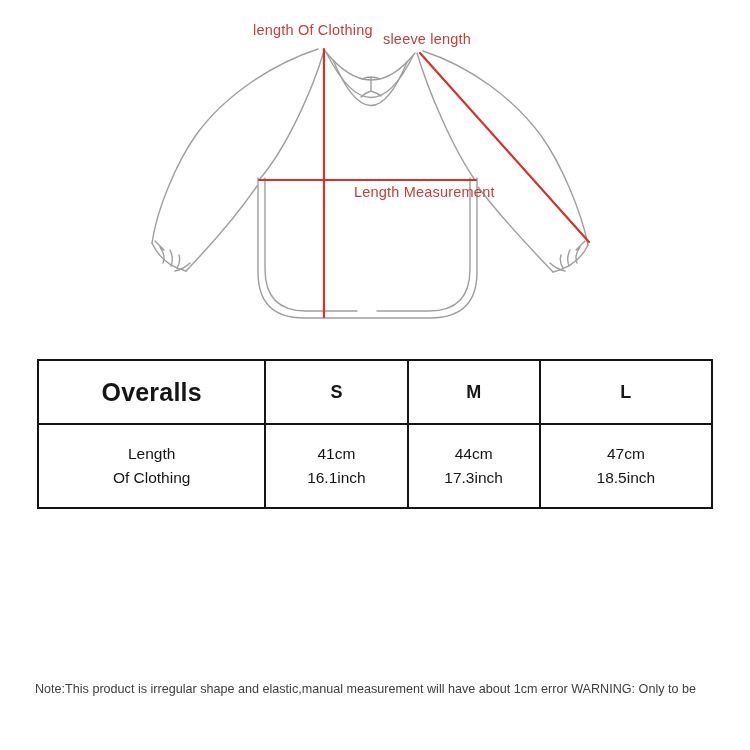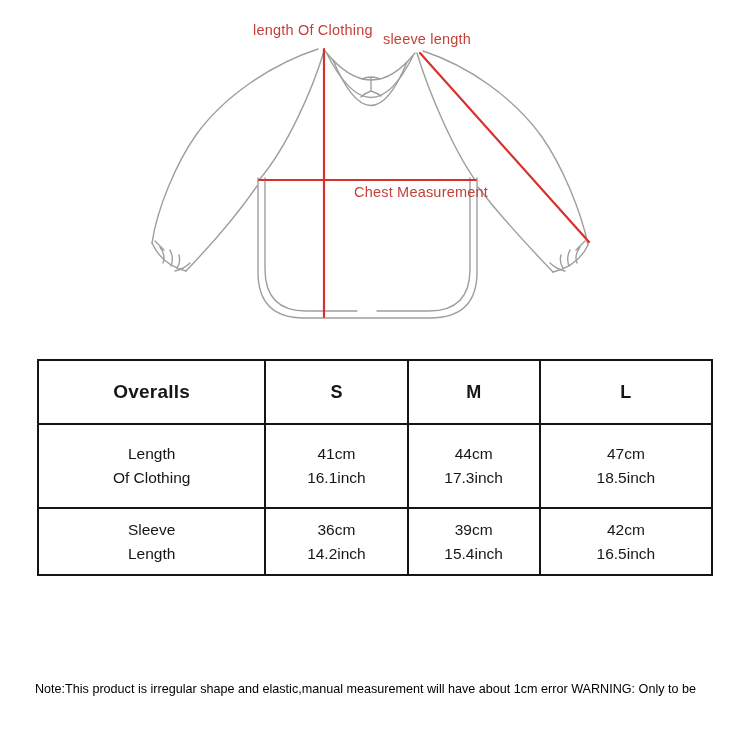--- a/index.html
+++ b/index.html
@@ -17,26 +17,26 @@
 
   
   .size-table{position:absolute;top:359px;left:37px;width:676px;border-collapse:collapse;
               table-layout:fixed;color:#161616;}
   .size-table th,.size-table td{border:2px solid #151515;text-align:center;
               vertical-align:middle;padding:0;}
   .size-table thead tr{height:64px;}
   .size-table tbody tr.r1{height:84px;}
   .size-table tbody tr.r2{height:85px;}
   .size-table tbody tr.r3{height:67px;}
-  th.h-overalls{font-size:19px;font-weight:700;letter-spacing:.2px;}
+  th.h-overalls{font-size:25px;font-weight:700;letter-spacing:.2px;}
   th.h-size{font-size:18px;font-weight:700;}
   .cell-line{font-size:15.5px;line-height:24px;font-weight:400;text-align:center;}
 
   
-  .note{position:absolute;left:35px;top:681px;width:700px;color:#000000;
+  .note{position:absolute;left:35px;top:681px;width:700px;color:#404040;
         font-size:12.6px;line-height:17px;font-weight:500;}
   .note div{white-space:nowrap;}
   .note-l2{margin-left:32px;}
 </style>
 </head>
 <body>
 
 <div class="page">
 
   <div class="figure">
@@ -71,21 +71,21 @@
       </g>
 
       <g fill="none" stroke="#d7312c" stroke-width="2.2" stroke-linecap="round">
         <line x1="324" y1="49" x2="324" y2="317"></line>
         <line x1="259" y1="180" x2="476" y2="180"></line>
         <line x1="420" y1="53" x2="589" y2="242"></line>
       </g>
     </svg>
     <div class="fig-label lbl-length">length Of Clothing</div>
     <div class="fig-label lbl-sleeve">sleeve length</div>
-    <div class="fig-label lbl-chest">Chest Measurement</div>
+    <div class="fig-label lbl-chest">Length Measurement</div>
   </div>
 
   <table class="size-table">
     <colgroup>
       <col style="width:227px">
         <col style="width:142px">
         <col style="width:132px">
         <col style="width:172px">
     </colgroup>
     <thead>
@@ -108,38 +108,20 @@
         </td>
         <td>
           <div class="cell-line">44cm</div>
           <div class="cell-line">17.3inch</div>
         </td>
         <td>
           <div class="cell-line">47cm</div>
           <div class="cell-line">18.5inch</div>
         </td>
       </tr>
-      <tr class="r3">
-        <td>
-          <div class="cell-line">Sleeve</div>
-          <div class="cell-line">Length</div>
-        </td>
-        <td>
-          <div class="cell-line">36cm</div>
-          <div class="cell-line">14.2inch</div>
-        </td>
-        <td>
-          <div class="cell-line">39cm</div>
-          <div class="cell-line">15.4inch</div>
-        </td>
-        <td>
-          <div class="cell-line">42cm</div>
-          <div class="cell-line">16.5inch</div>
-        </td>
-      </tr>
     </tbody>
   </table>
 
   <div class="note">
     <div>Note:This product is irregular shape and elastic,manual measurement will have about 1cm error WARNING: Only to be</div>
   </div>
 
 </div>
 
 </body></html>

